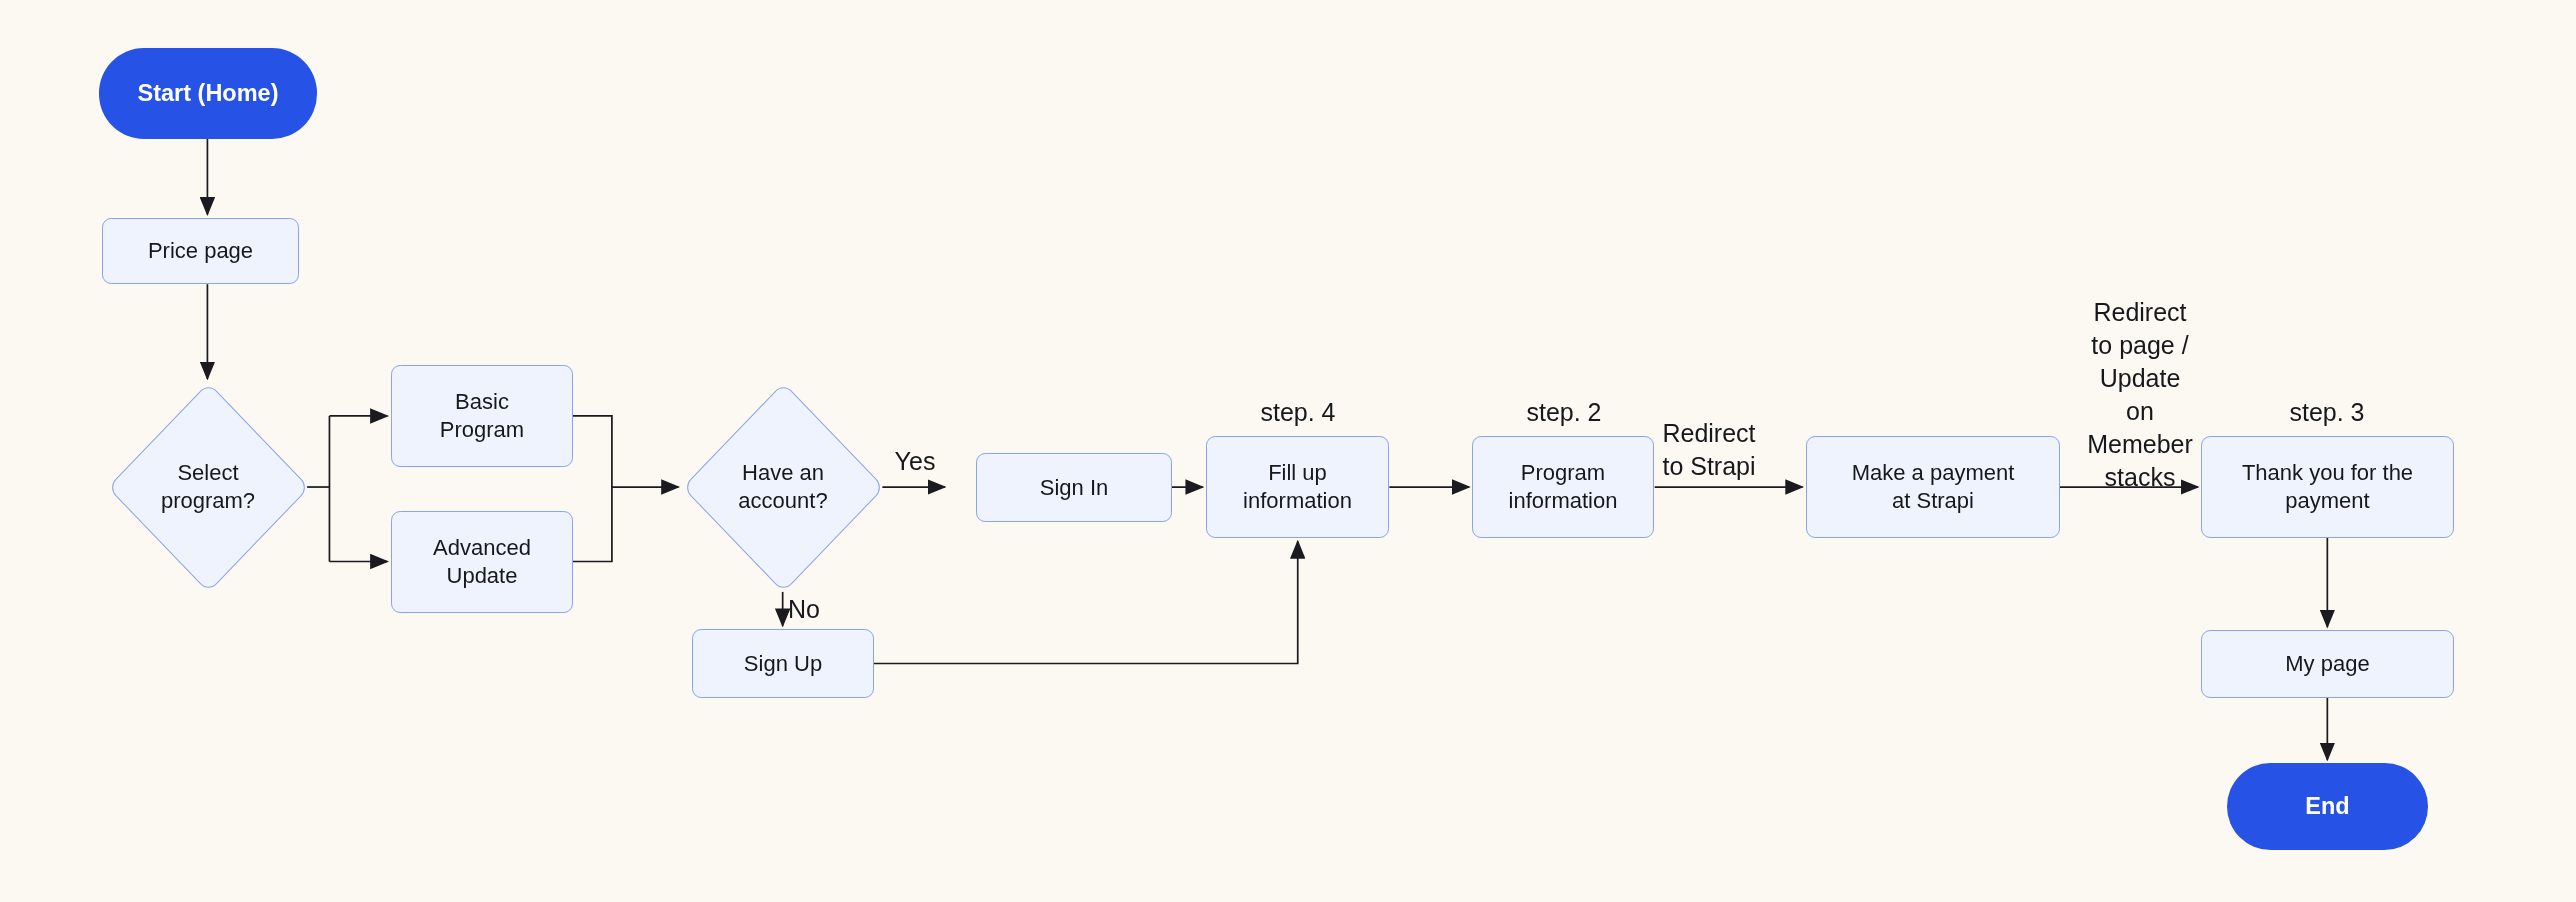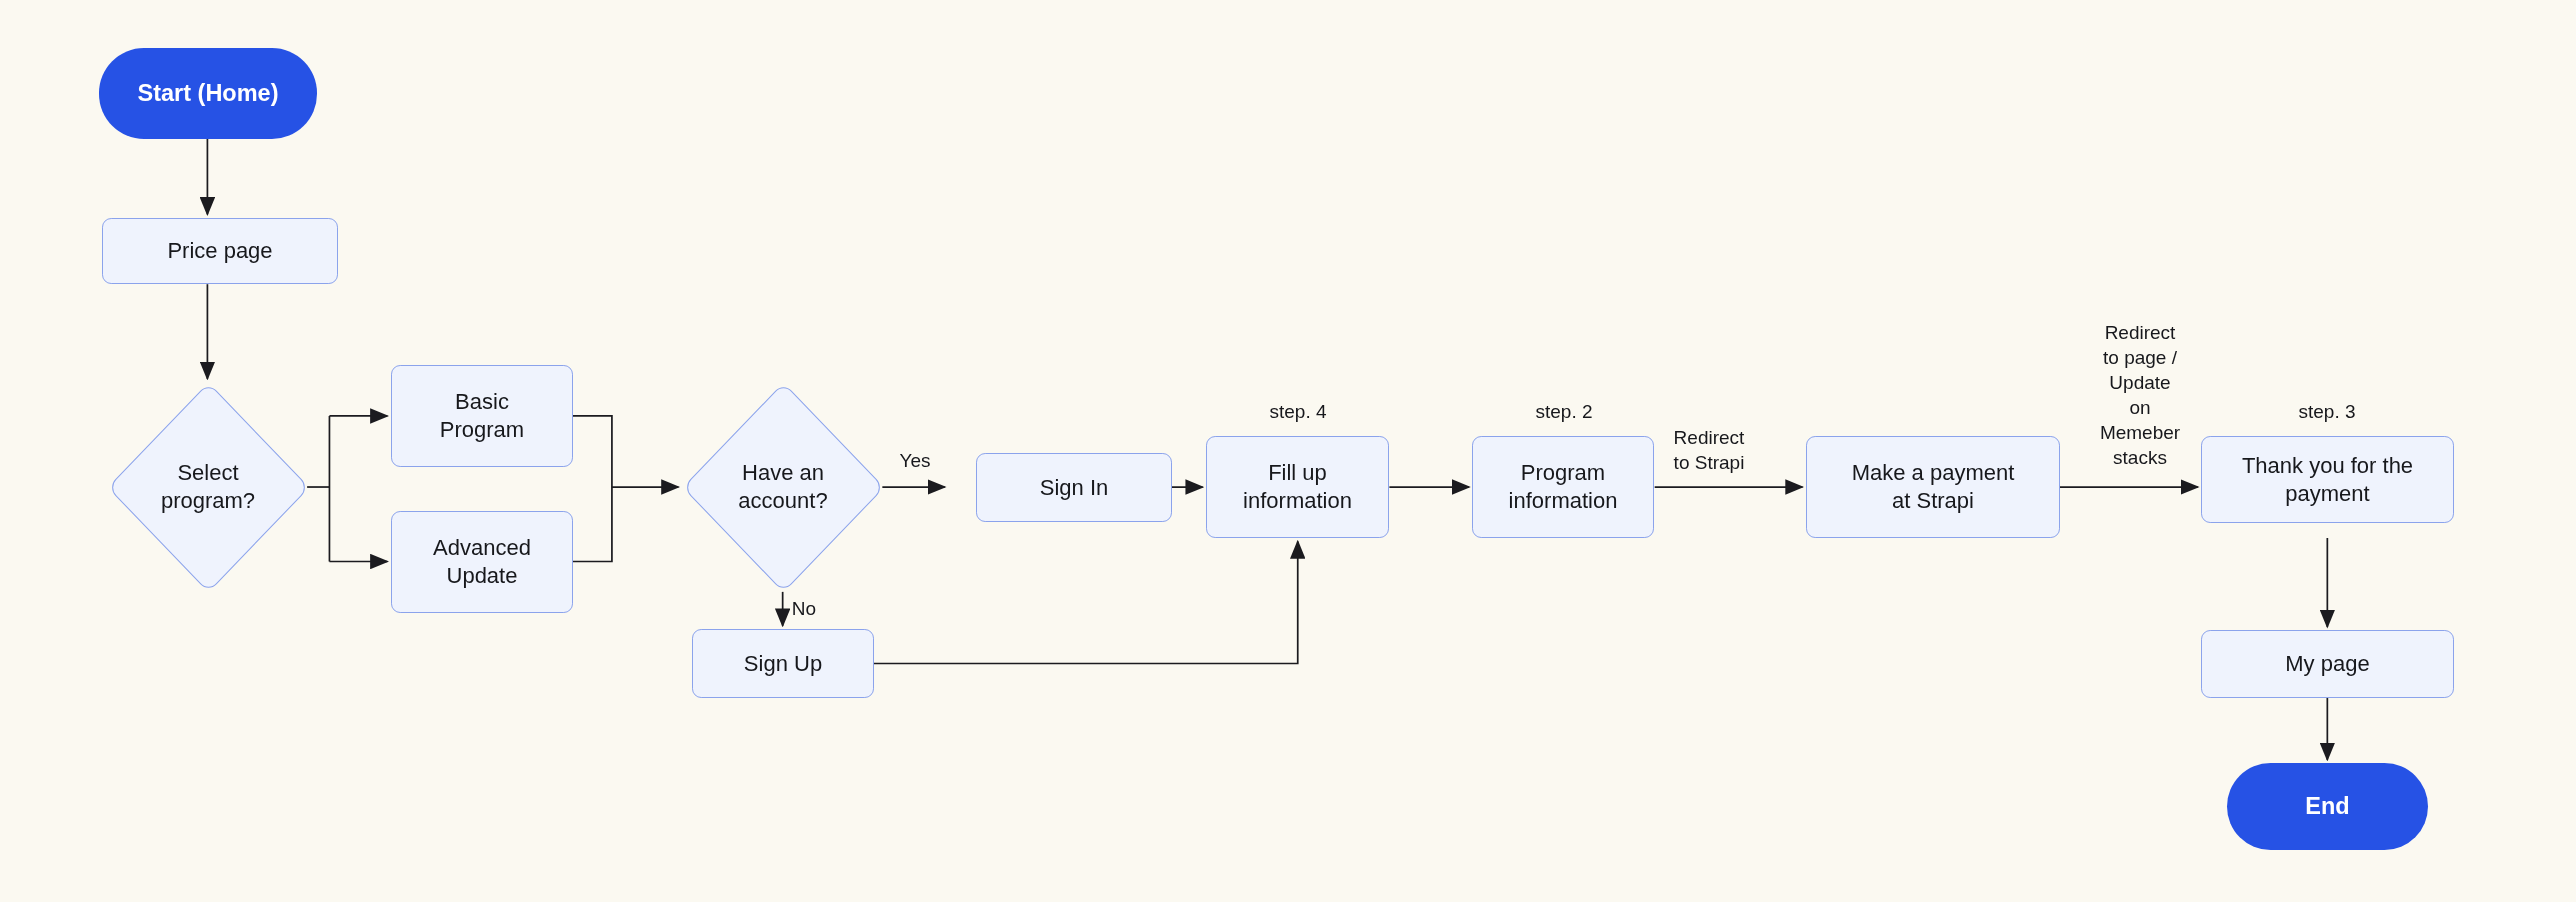--- a/index.html
+++ b/index.html
@@ -52,21 +52,21 @@
   .diamond-label{
     position:absolute;inset:0;
     display:flex;align-items:center;justify-content:center;
     text-align:center;color:var(--text);
     font-size:22px;font-weight:500;line-height:1.26;
     white-space:pre-line;
   }
   .edge-label{
     position:absolute;transform:translate(-50%,-50%);
     color:var(--text);text-align:center;
-    font-size:19px;font-weight:500;line-height:1.32;
+    font-size:25px;font-weight:500;line-height:1.32;
     white-space:pre-line;
   }
 </style>
 </head>
 <body>
 
 <div id="canvas">
 
   <svg class="edges" viewBox="0 0 4496 1576">
     <defs>
@@ -88,21 +88,21 @@
     <path d="M1525,1158 L2265,1158 L2265,945" marker-end="url(#arrowhead)"></path>
     <path d="M2425,850 L2564,850" marker-end="url(#arrowhead)"></path>
     <path d="M2888,850 L3146,850" marker-end="url(#arrowhead)"></path>
     <path d="M3595,850 L3836,850" marker-end="url(#arrowhead)"></path>
     <path d="M4062,939 L4062,1094" marker-end="url(#arrowhead)"></path>
     <path d="M4062,1218 L4062,1326" marker-end="url(#arrowhead)"></path>
   </svg>
 
   <div class="pill" style="left:99px;top:48px;width:218px;height:91px;border-radius:45px;">Start (Home)</div>
 
-  <div class="node" style="left:102px;top:218px;width:236px;height:66px;">Price page</div>
+  <div class="node" style="left:102px;top:218px;width:197px;height:66px;">Price page</div>
 
   <div class="diamond-wrap" style="left:107px;top:382px;width:202px;height:210px;">
     <div class="diamond-shape"></div>
     <div class="diamond-label">Select
 program?</div>
   </div>
 
   <div class="node" style="left:391px;top:365px;width:182px;height:102px;">Basic
 Program</div>
 
@@ -121,21 +121,21 @@
 
   <div class="node" style="left:1206px;top:436px;width:183px;height:102px;">Fill up
 information</div>
 
   <div class="node" style="left:1472px;top:436px;width:182px;height:102px;">Program
 information</div>
 
   <div class="node" style="left:1806px;top:436px;width:254px;height:102px;">Make a payment
 at Strapi</div>
 
-  <div class="node" style="left:2201px;top:436px;width:253px;height:87px;">Thank you for the
+  <div class="node" style="left:2201px;top:436px;width:253px;height:102px;">Thank you for the
 payment</div>
 
   <div class="node" style="left:2201px;top:630px;width:253px;height:68px;text-align:right;">My page</div>
 
   <div class="pill" style="left:2227px;top:763px;width:201px;height:87px;border-radius:44px;">End</div>
 
   <div class="edge-label" style="left:915px;top:461px;">Yes</div>
 
   <div class="edge-label" style="left:804px;top:609px;">No</div>
 

